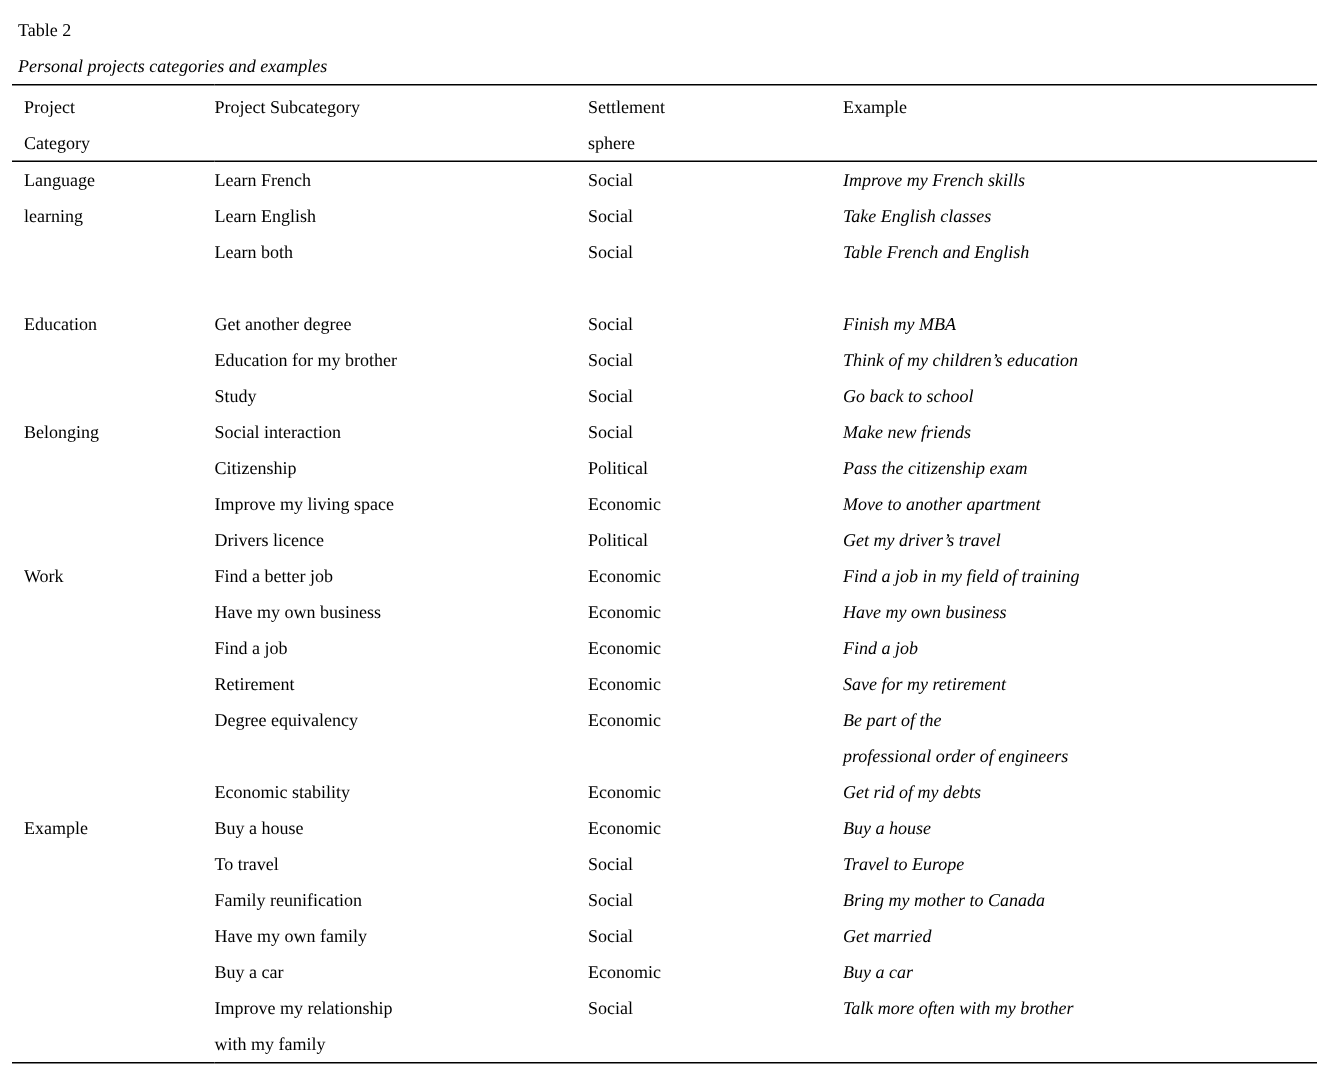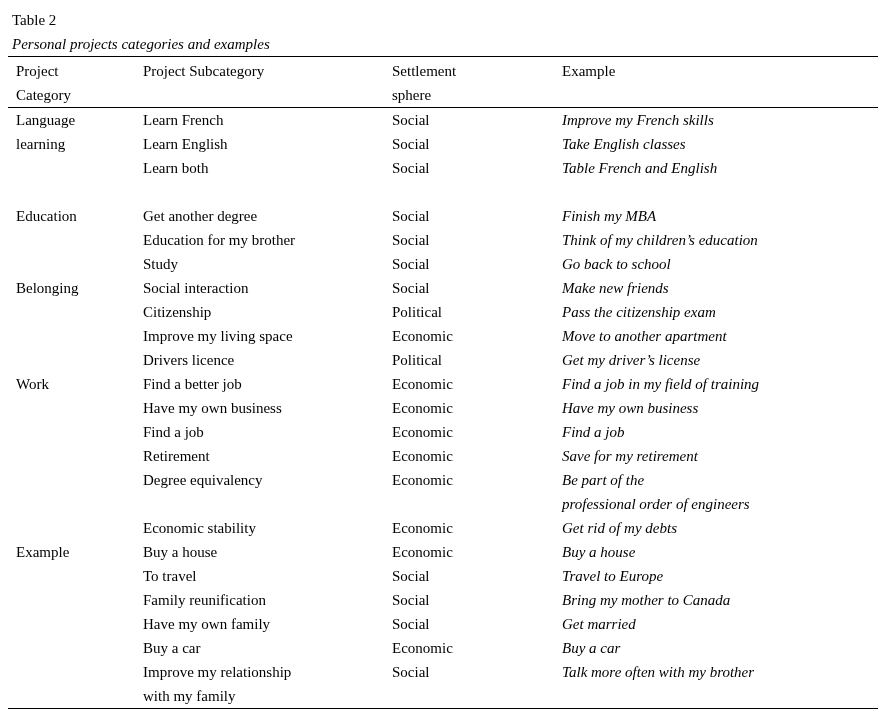--- a/index.html
+++ b/index.html
@@ -8,21 +8,21 @@
     background: #ffffff;
     width: 886px;
   }
   .page {
     width: 886px;
     height: 714px;
     padding-top: 8px;
     box-sizing: border-box;
     color: #000000;
     font-family: "Liberation Serif", "DejaVu Serif", serif;
-    font-size: 15px;
+    font-size: 12px;
     line-height: 24px;
     overflow: hidden;
   }
   .caption {
     margin-left: 12px;
   }
   .caption-label {
     font-style: normal;
   }
   .caption-title {
@@ -136,21 +136,21 @@
           <td class="col-example">Pass the citizenship exam</td>
         </tr>
         <tr>
           <td class="col-sub">Improve my living space</td>
           <td class="col-sphere">Economic</td>
           <td class="col-example">Move to another apartment</td>
         </tr>
         <tr>
           <td class="col-sub">Drivers licence</td>
           <td class="col-sphere">Political</td>
-          <td class="col-example">Get my driver’s license</td>
+          <td class="col-example">Get my driver’s travel</td>
         </tr>
         <tr>
           <td class="col-category" rowspan="6">Work</td>
           <td class="col-sub">Find a better job</td>
           <td class="col-sphere">Economic</td>
           <td class="col-example">Find a job in my field of training</td>
         </tr>
         <tr>
           <td class="col-sub">Have my own business</td>
           <td class="col-sphere">Economic</td>

